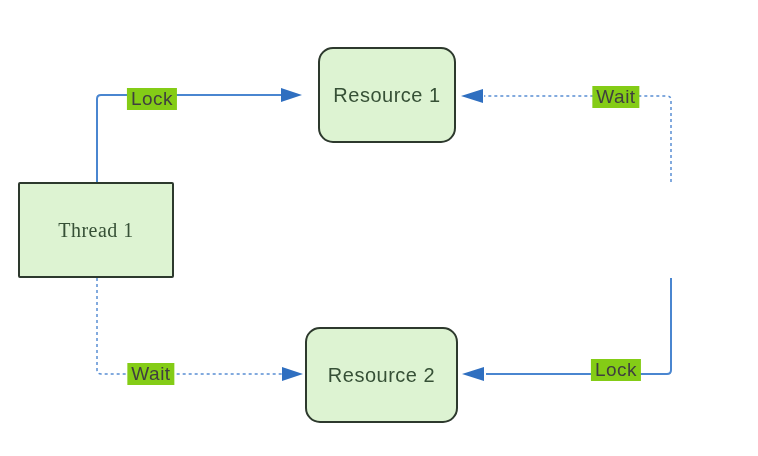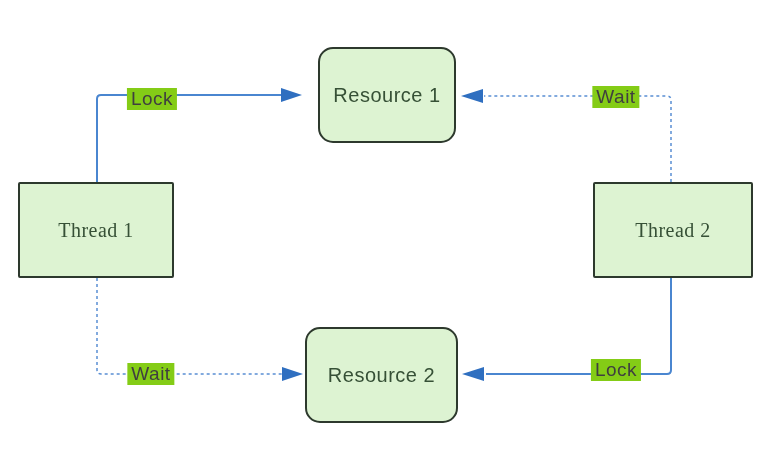--- a/index.html
+++ b/index.html
@@ -89,23 +89,20 @@
   </svg>
 
   <div class="node rounded" style="left:318px; top:47px; width:138px; height:96px;">
     <span>Resource 1</span>
   </div>
 
   <div class="node rect" style="left:18px; top:182px; width:156px; height:96px;">
     <span>Thread 1</span>
   </div>
 
-  <div class="node rect" style="left:593px; top:182px; width:160px; height:96px;">
-    <span>Thread 2</span>
-  </div>
 
   <div class="node rounded" style="left:305px; top:327px; width:153px; height:96px;align-items:center;">
     <span>Resource 2</span>
   </div>
 
   <span class="edge-label" style="left:152px; top:99px;">Lock</span>
 
   <span class="edge-label" style="left:616px; top:97px;">Wait</span>
 
   <span class="edge-label" style="left:151px; top:374px;">Wait</span>

